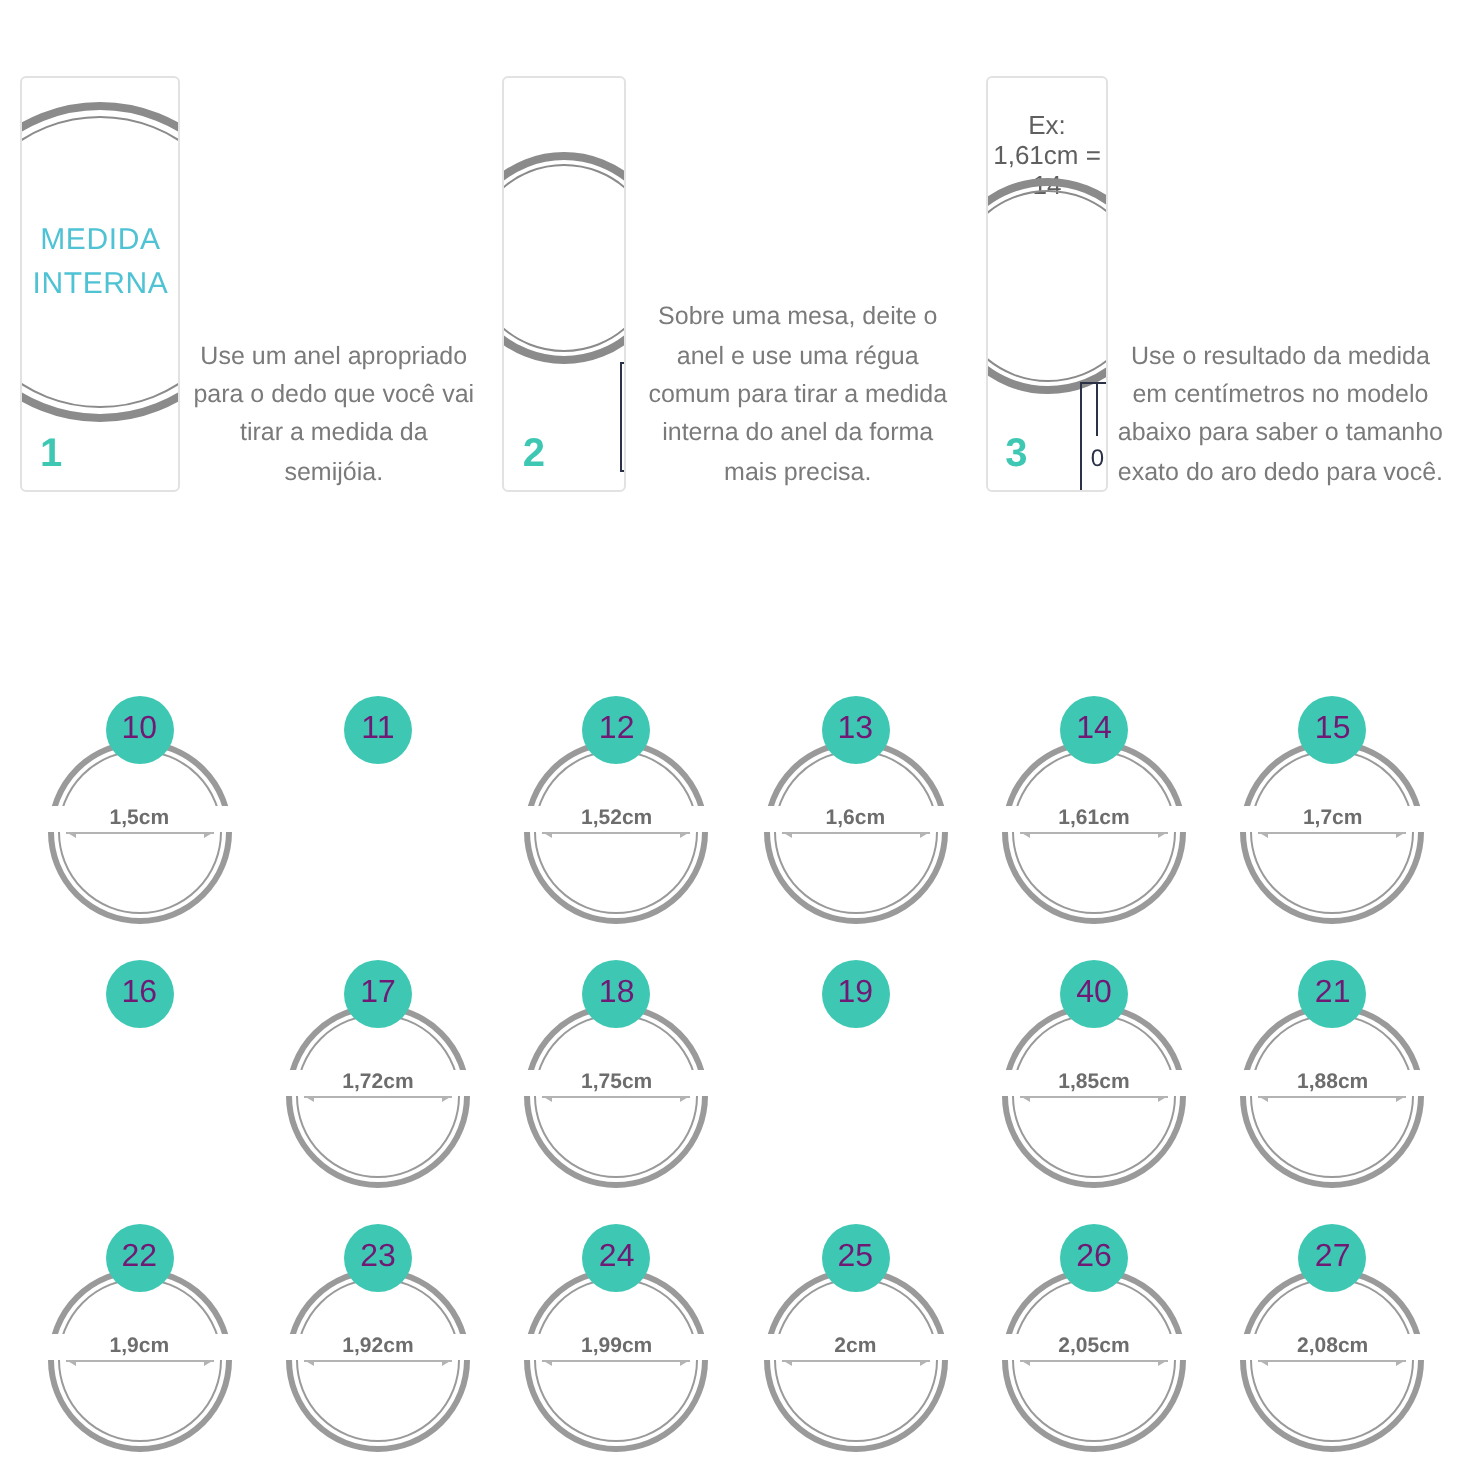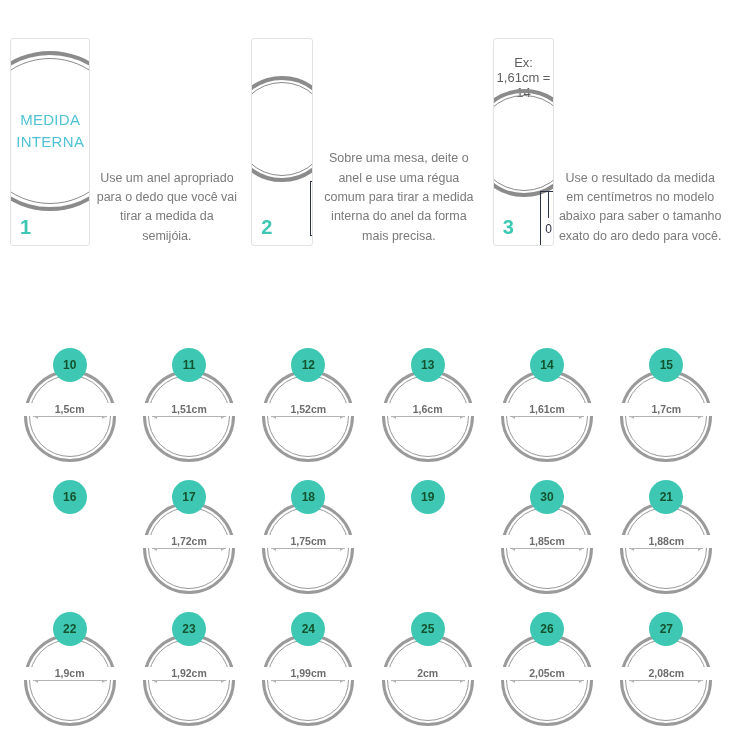--- a/index.html
+++ b/index.html
@@ -191,27 +191,26 @@
   }
   .badge {
     position: absolute;
     top: 0;
     left: 50%;
     transform: translateX(-50%);
     width: 34px;
     height: 34px;
     border-radius: 50%;
     background: #3ec8b4;
-    color: #14532d;
-    font-size: 12px;
+    color: #701a75;
+    font-size: 16px;
     display: flex;
     align-items: center;
     justify-content: center;
     z-index: 3;
-    font-weight: bold;
   }
   .size-ring-wrap {
     position: absolute;
     top: 22px;
     left: 50%;
     transform: translateX(-50%);
     width: 92px;
     height: 92px;
     font-weight: bold;
   }
@@ -347,26 +346,20 @@
       <div class="badge">10</div>
       <div class="size-ring-wrap">
         <div class="size-ring"></div>
         <div class="size-ring-i"></div>
         <div class="size-meas"></div>
         <div class="size-val">1,5cm</div>
       </div>
     </div>
     <div class="size-cell">
       <div class="badge">11</div>
-      <div class="size-ring-wrap">
-        <div class="size-ring"></div>
-        <div class="size-ring-i"></div>
-        <div class="size-meas"></div>
-        <div class="size-val">1,51cm</div>
-      </div>
     </div>
     <div class="size-cell">
       <div class="badge">12</div>
       <div class="size-ring-wrap">
         <div class="size-ring"></div>
         <div class="size-ring-i"></div>
         <div class="size-meas"></div>
         <div class="size-val">1,52cm</div>
       </div>
     </div>
@@ -415,21 +408,21 @@
         <div class="size-ring"></div>
         <div class="size-ring-i"></div>
         <div class="size-meas"></div>
         <div class="size-val">1,75cm</div>
       </div>
     </div>
     <div class="size-cell">
       <div class="badge">19</div>
     </div>
     <div class="size-cell">
-      <div class="badge">30</div>
+      <div class="badge">40</div>
       <div class="size-ring-wrap">
         <div class="size-ring"></div>
         <div class="size-ring-i"></div>
         <div class="size-meas"></div>
         <div class="size-val">1,85cm</div>
       </div>
     </div>
     <div class="size-cell">
       <div class="badge">21</div>
       <div class="size-ring-wrap">

